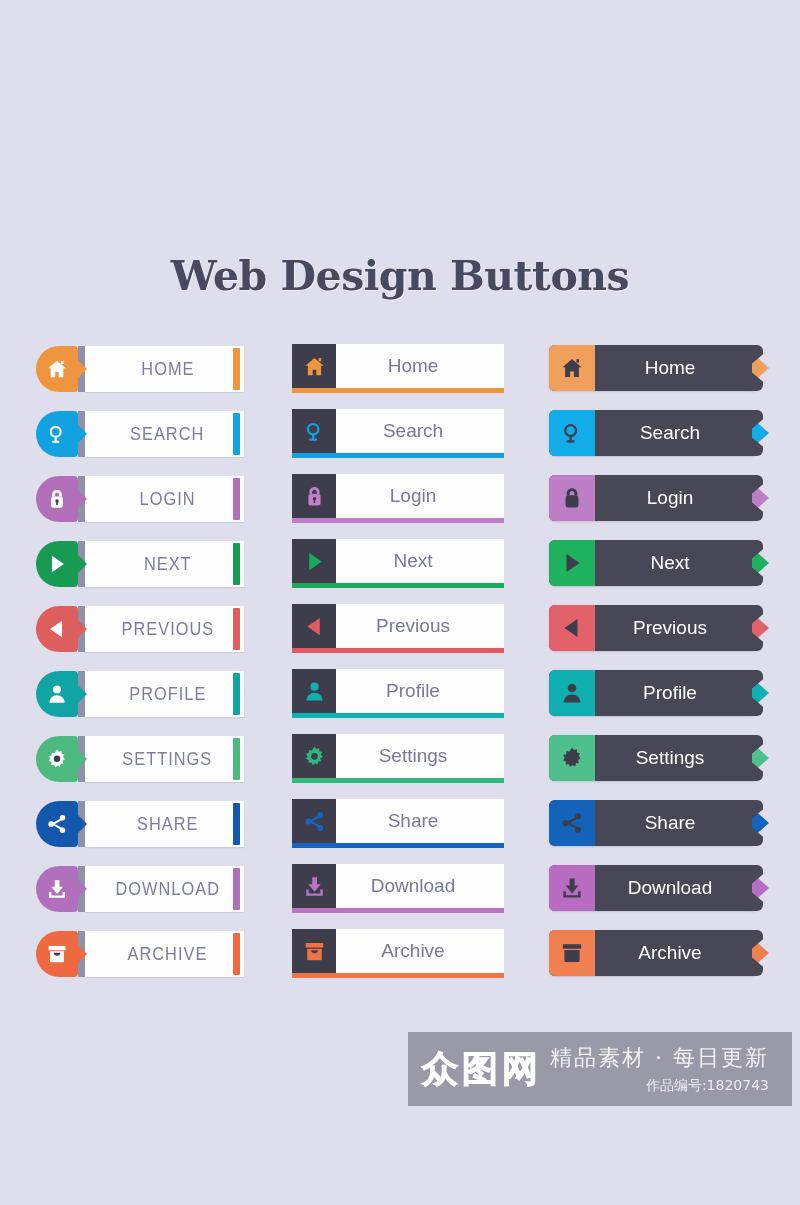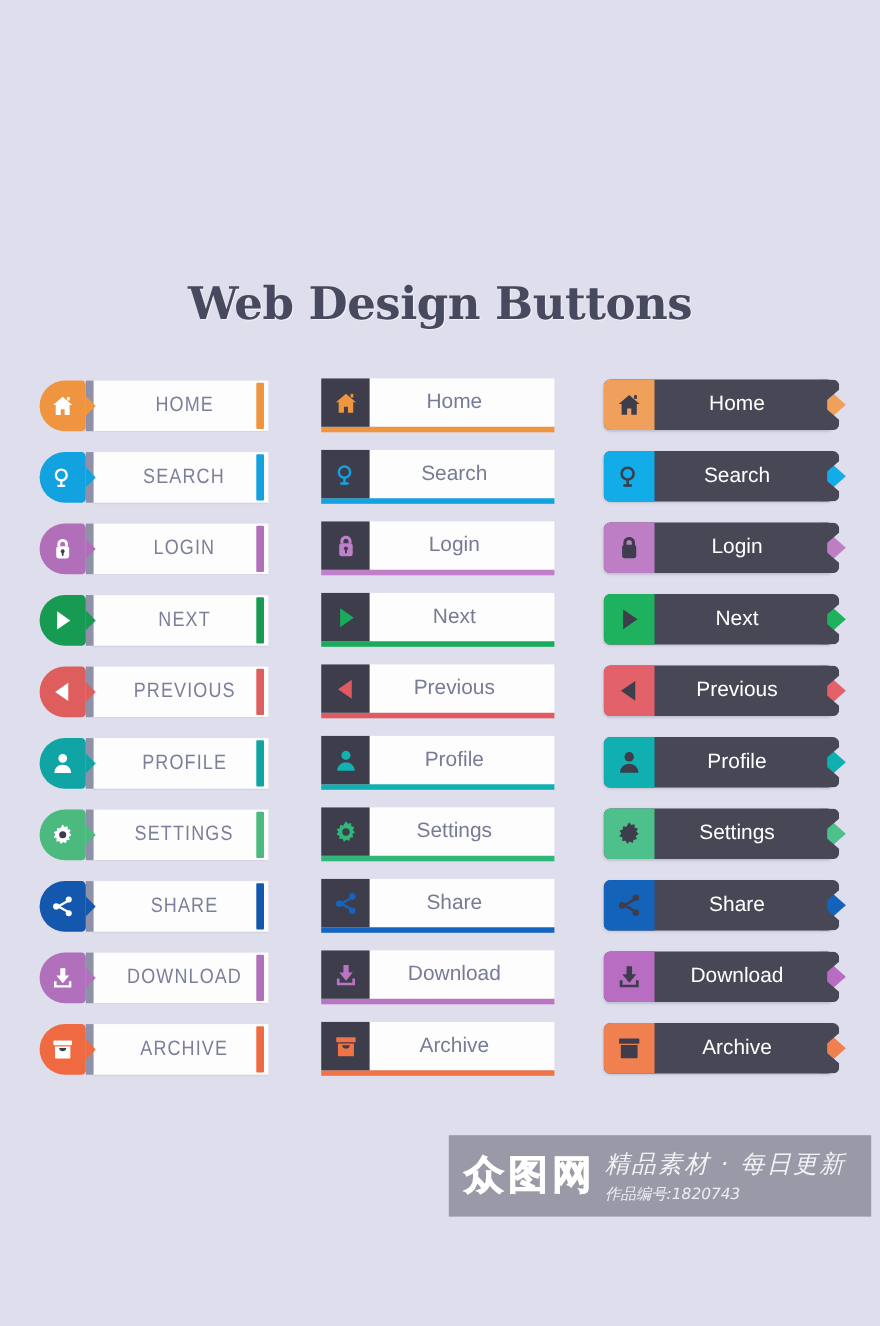--- a/index.html
+++ b/index.html
@@ -156,28 +156,28 @@
   }
   #wm-logo {
     margin-left: 14px; display: flex; gap: 4px;
   }
   .wm-glyph {
     font-family: "DejaVu Sans", sans-serif;
     font-size: 36px; font-weight: bold; color: #ffffff;
     line-height: 1;
     -webkit-text-stroke: 1px #ffffff;
   }
-  #wm-text { margin-left: 12px; font-style: italic; }
+  #wm-text { margin-left: 12px; }
   #wm-line1 {
     font-family: "DejaVu Sans", sans-serif;
     font-size: 22px; color: #f2f2f6; letter-spacing: 2px; white-space: nowrap;
   }
   #wm-line2 {
     font-family: "DejaVu Sans", sans-serif;
-    font-size: 14px; color: #ececf2; text-align: left;
+    font-size: 14px; color: #ececf2; text-align: right;
     margin-top: 4px; white-space: nowrap;
   }
 </style>
 </head>
 <body>
 
 <div id="page-title">Web Design Buttons</div>
 
 <div class="column" id="col-1">
     <div class="btn-row s1">

